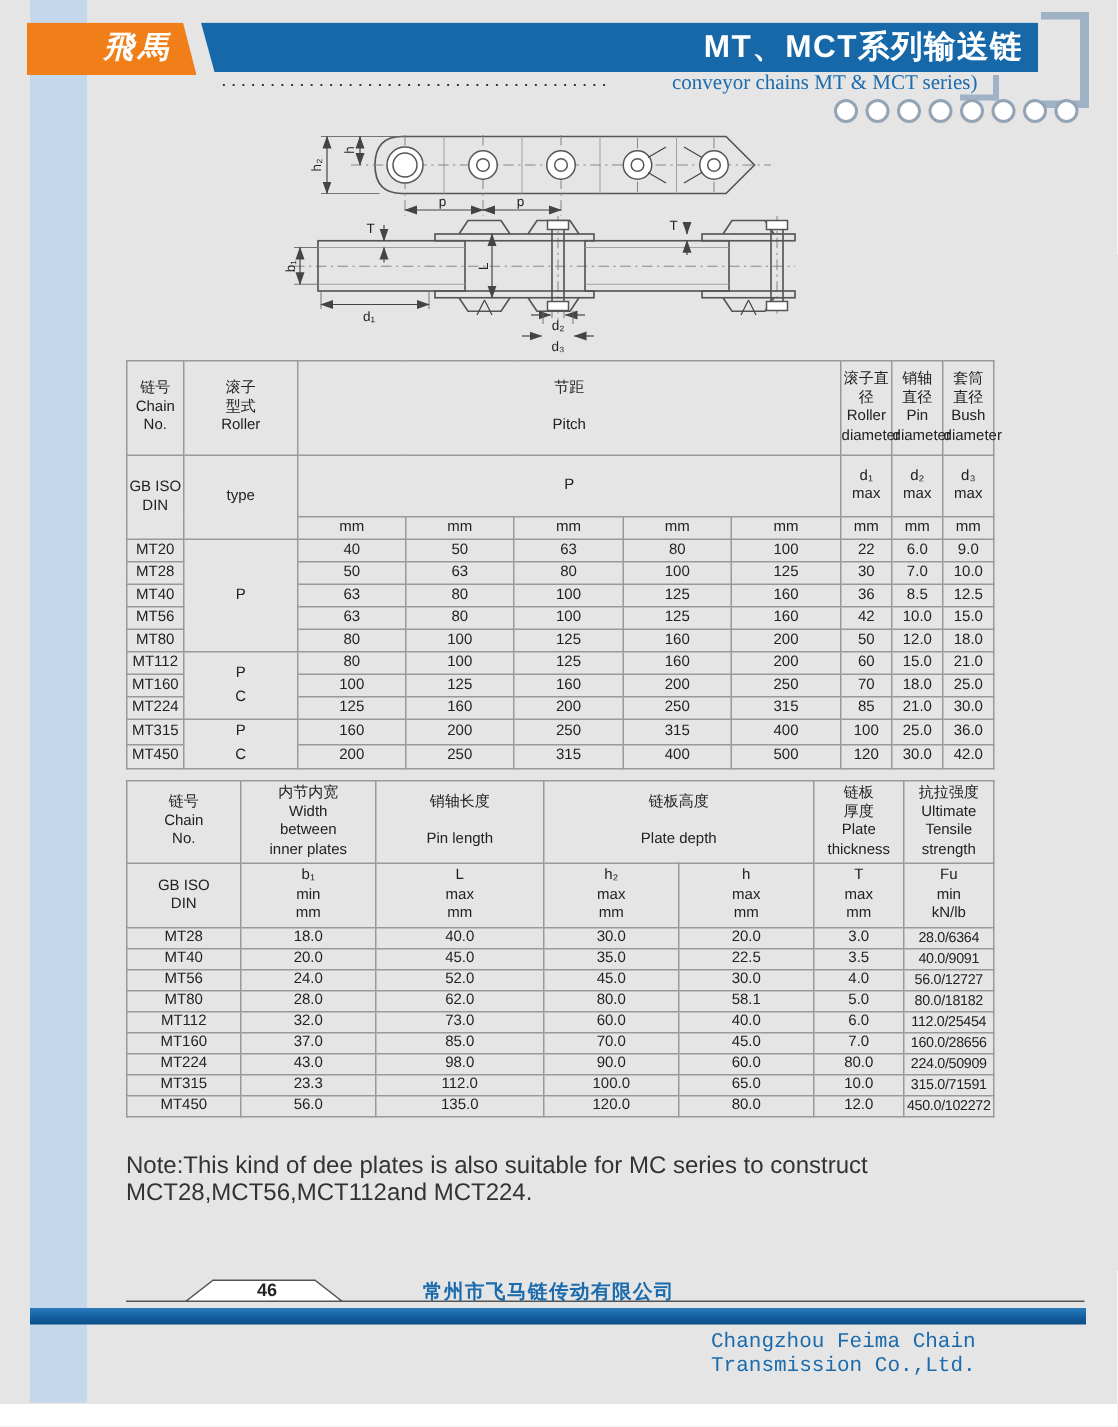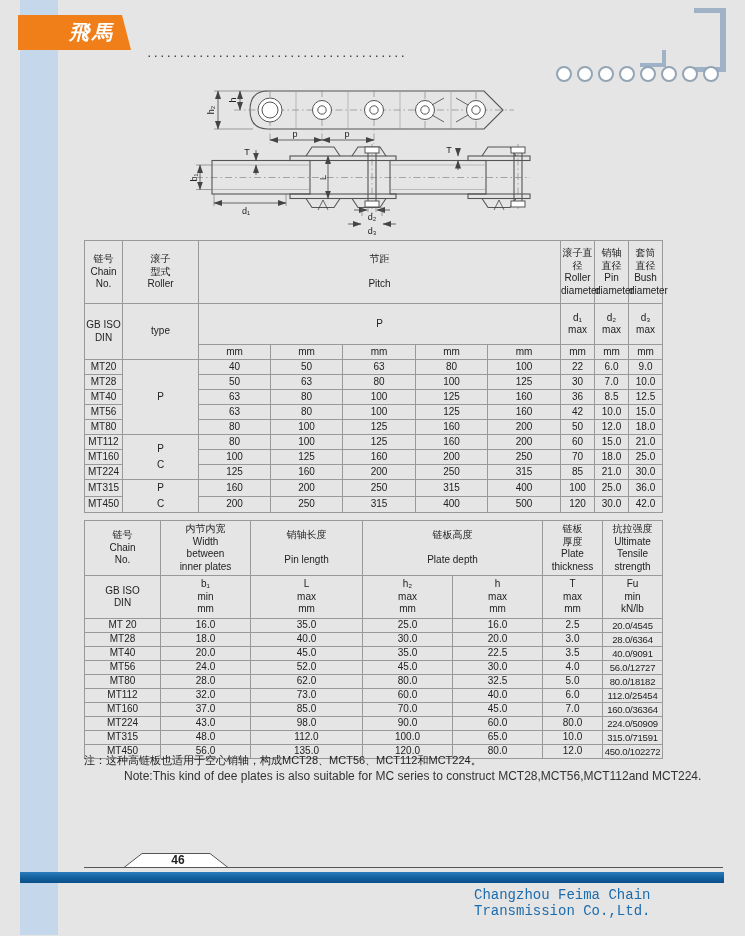--- a/index.html
+++ b/index.html
@@ -54,21 +54,21 @@
   .t1 tbody td{height:14px;}
   .t2{position:absolute;left:84px;top:520px;}
   .t2 tr.rA td{height:54px;}
   .t2 tr.rB td{height:42px;}
   .t2 tbody td{height:13px;}
   .t2 tbody td:last-child{font-size:9.5px;letter-spacing:-0.2px;}
   .roller-type-cell{line-height:1.6;}
 
   
   .note-cn{left:84px;top:753px;font-size:11px;color:#222;}
-  .note-en{left:84px;top:769px;font-size:12px;color:#333;margin-left:40px;}
+  .note-en{left:84px;top:769px;font-size:16px;color:#333;}
 
   
   .footer-line{left:84px;top:867px;width:639px;height:1px;background:#555;}
   .page-tab{left:122px;top:853px;}
   .page-num{left:122px;top:853px;width:112px;height:15px;text-align:center;
     font-size:12px;font-weight:bold;color:#222;line-height:15px;}
   .company-cn{left:282px;top:852px;font-size:13px;font-weight:bold;color:#1b6bad;letter-spacing:1px;}
   .company-en{left:474px;top:887px;font-family:Liberation Mono, monospace;
     font-size:14px;color:#1b6bad;}
   .footer-bar{left:20px;top:872px;width:704px;height:11px;
@@ -77,21 +77,25 @@
 </head>
 <body>
 
 <div class="page">
 
   <div class="abs strip"></div>
 
   <div class="abs logo-banner">
     <span>飛馬</span>
   </div>
+  <div class="abs title-banner">
+    <span>MT、MCT系列输送链</span>
+  </div>
   <div class="abs dots-row">........................................</div>
+  <div class="abs subtitle">conveyor chains MT &amp; MCT series)</div>
   <div class="abs bracket-small"></div>
   <div class="abs bracket-big"></div>
   <div class="abs circles">
       <span class="circle"></span>
       <span class="circle"></span>
       <span class="circle"></span>
       <span class="circle"></span>
       <span class="circle"></span>
       <span class="circle"></span>
       <span class="circle"></span>
@@ -406,29 +410,20 @@
         <td class="pre">T
 max
 mm</td>
         <td class="pre">Fu
 min
 kN/lb</td>
       </tr>
     </thead>
     <tbody>
         <tr>
-          <td>MT 20</td>
-          <td>16.0</td>
-          <td>35.0</td>
-          <td>25.0</td>
-          <td>16.0</td>
-          <td>2.5</td>
-          <td>20.0/4545</td>
-        </tr>
-        <tr>
           <td>MT28</td>
           <td>18.0</td>
           <td>40.0</td>
           <td>30.0</td>
           <td>20.0</td>
           <td>3.0</td>
           <td>28.0/6364</td>
         </tr>
         <tr>
           <td>MT40</td>
@@ -446,76 +441,76 @@
           <td>45.0</td>
           <td>30.0</td>
           <td>4.0</td>
           <td>56.0/12727</td>
         </tr>
         <tr>
           <td>MT80</td>
           <td>28.0</td>
           <td>62.0</td>
           <td>80.0</td>
-          <td>32.5</td>
+          <td>58.1</td>
           <td>5.0</td>
           <td>80.0/18182</td>
         </tr>
         <tr>
           <td>MT112</td>
           <td>32.0</td>
           <td>73.0</td>
           <td>60.0</td>
           <td>40.0</td>
           <td>6.0</td>
           <td>112.0/25454</td>
         </tr>
         <tr>
           <td>MT160</td>
           <td>37.0</td>
           <td>85.0</td>
           <td>70.0</td>
           <td>45.0</td>
           <td>7.0</td>
-          <td>160.0/36364</td>
+          <td>160.0/28656</td>
         </tr>
         <tr>
           <td>MT224</td>
           <td>43.0</td>
           <td>98.0</td>
           <td>90.0</td>
           <td>60.0</td>
           <td>80.0</td>
           <td>224.0/50909</td>
         </tr>
         <tr>
           <td>MT315</td>
-          <td>48.0</td>
+          <td>23.3</td>
           <td>112.0</td>
           <td>100.0</td>
           <td>65.0</td>
           <td>10.0</td>
           <td>315.0/71591</td>
         </tr>
         <tr>
           <td>MT450</td>
           <td>56.0</td>
           <td>135.0</td>
           <td>120.0</td>
           <td>80.0</td>
           <td>12.0</td>
           <td>450.0/102272</td>
         </tr>
       </tbody>
   </table>
 
-  <div class="abs note-cn">注：这种高链板也适用于空心销轴，构成MCT28、MCT56、MCT112和MCT224。</div>
   <div class="abs note-en">Note:This kind of dee plates is also suitable for MC series to construct MCT28,MCT56,MCT112and MCT224.</div>
 
   <div class="abs footer-line"></div>
   <svg class="abs page-tab" width="112" height="15" viewBox="0 0 112 15">
     <polygon points="20,0.5 88,0.5 106,14.5 2,14.5" fill="#fff" stroke="#555" stroke-width="1"></polygon>
   </svg>
   <div class="abs page-num">46</div>
+  <div class="abs company-cn">常州市飞马链传动有限公司</div>
   <div class="abs company-en">Changzhou Feima Chain Transmission Co.,Ltd.</div>
   <div class="abs footer-bar"></div>
 
 </div>
 
 </body></html>

